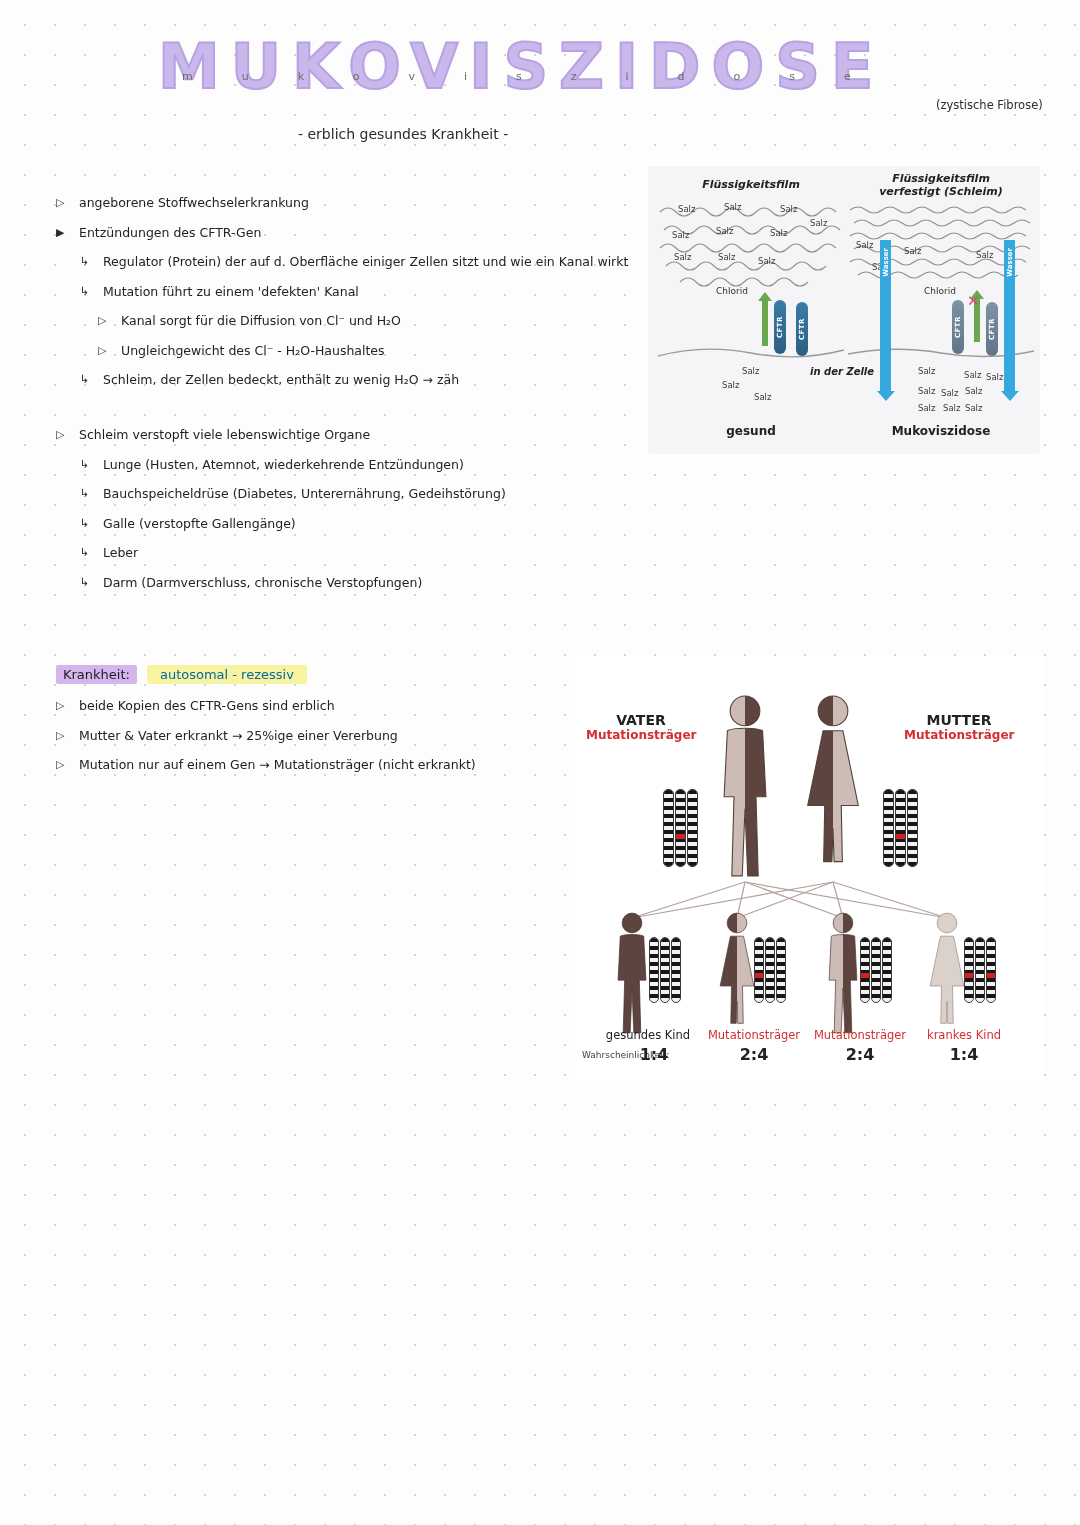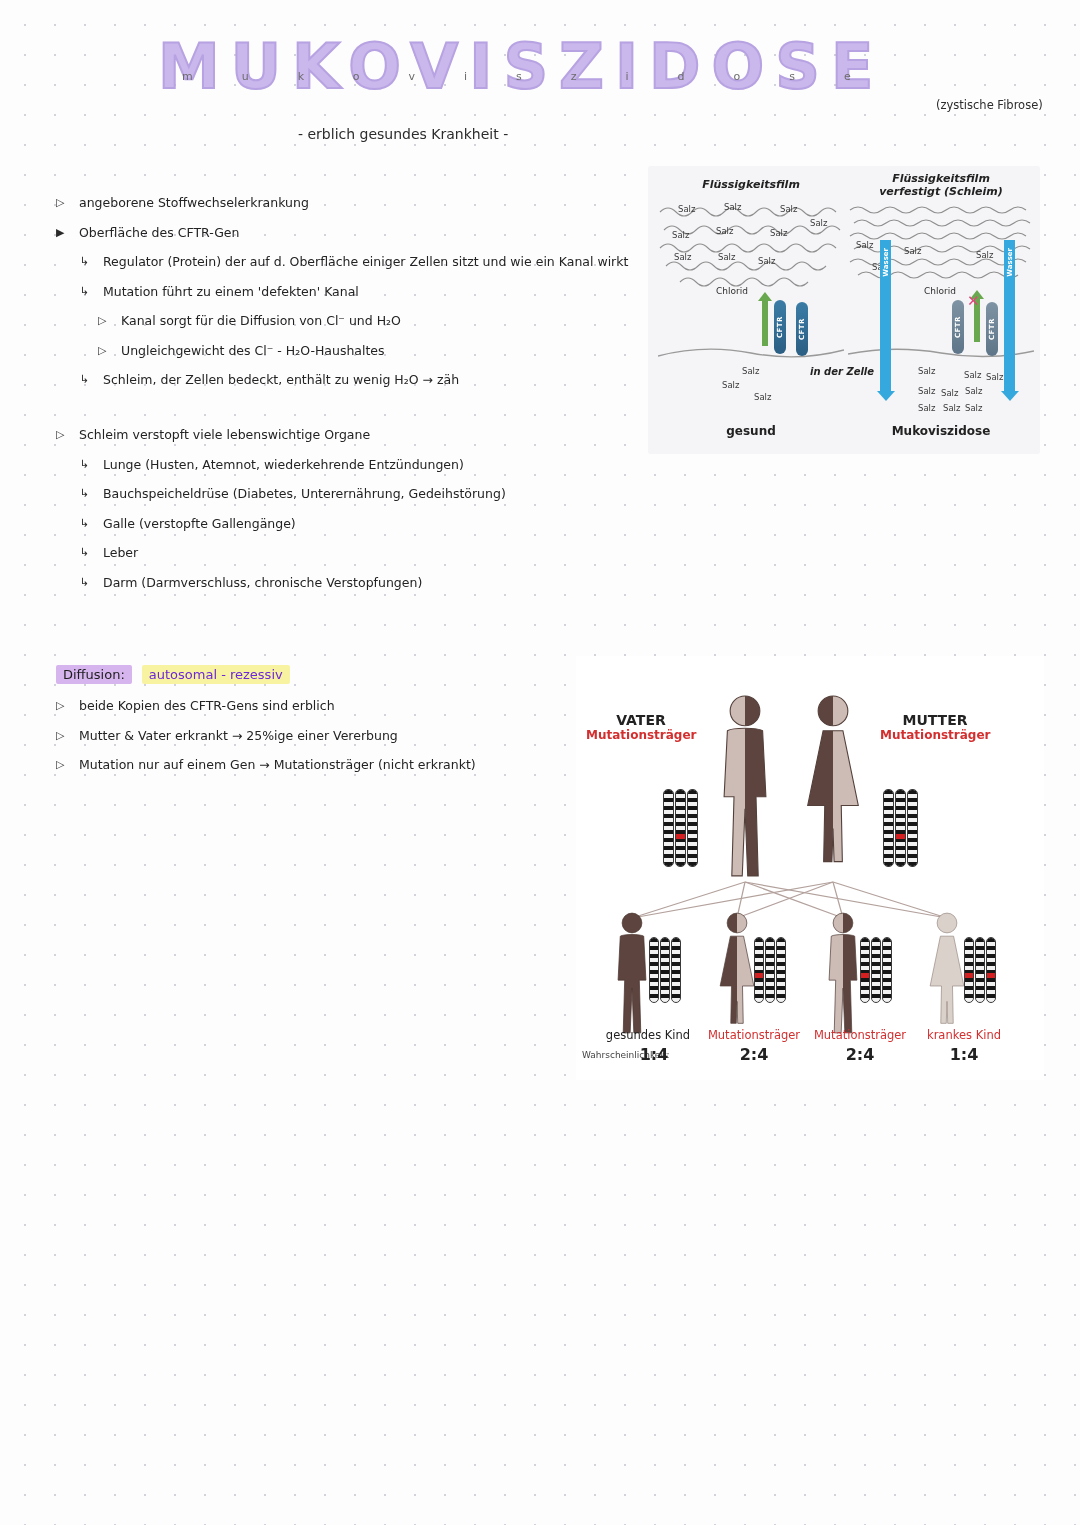--- a/index.html
+++ b/index.html
@@ -19,21 +19,21 @@
   .subtitle { position:absolute; left:298px; top:126px; font-size:14px; color:#2c2c2c; }
 
   
   .notes { position:absolute; font-size:12.5px; color:#232323; }
   .note-line { display:flex; align-items:center; height:29.5px; white-space:nowrap; gap:8px; }
   .note-line .marker { flex:none; width:15px; font-size:11px; color:#2a2a2a; }
   .lv1 { padding-left:24px; }
   .lv2 { padding-left:42px; }
   .sec-heading { height:34px; display:flex; align-items:center; gap:10px; font-size:13px; }
   .hl-purple { background:#d6b4ee; padding:2px 7px; border-radius:2px; color:#1d1d1d; }
-  .hl-yellow { background:#f8f3a0; padding:2px 7px; border-radius:2px; color:#6d28d9; }
+  .hl-yellow { background:#f8f3a0; padding:2px 13px; border-radius:2px; color:#0369a1; }
 
   
   .cell-panel { position:absolute; left:648px; top:166px; width:392px; height:288px;
     background:#f5f5f7; border-radius:3px; }
   .cp-header { position:absolute; font-size:11px; font-weight:bold; font-style:italic;
     color:#222; text-align:center; line-height:13px; }
   .sub-panel { position:absolute; top:34px; width:186px; height:250px; }
   .waves { position:absolute; left:0; }
   .waves path { fill:none; stroke:#8f8f8f; stroke-width:1.1; }
   .membrane { position:absolute; left:0; }
@@ -106,21 +106,21 @@
   <div class="alt-name">(zystische Fibrose)</div>
   <div class="subtitle">- erblich gesundes Krankheit -</div>
 
   <div class="notes" style="left:56px;top:188px">
     <div class="note-line">
         <span class="marker">▷</span>
         <span>angeborene Stoffwechselerkrankung</span>
       </div>
     <div class="note-line">
         <span class="marker">▶</span>
-        <span>Oberfläche des CFTR-Gen</span>
+        <span>Entzündungen des CFTR-Gen</span>
       </div>
     <div class="note-line lv1">
         <span class="marker">↳</span>
         <span>Regulator (Protein) der auf d. Oberfläche einiger Zellen sitzt und wie ein Kanal wirkt</span>
       </div>
     <div class="note-line lv1">
         <span class="marker">↳</span>
         <span>Mutation führt zu einem 'defekten' Kanal</span>
       </div>
     <div class="note-line lv2">
@@ -159,21 +159,21 @@
         <span>Leber</span>
       </div>
     <div class="note-line lv1">
         <span class="marker">↳</span>
         <span>Darm (Darmverschluss, chronische Verstopfungen)</span>
       </div>
   </div>
 
   <div class="notes" style="left:56px;top:657px">
     <div class="sec-heading">
-      <span class="hl-purple">Diffusion:</span>
+      <span class="hl-purple">Krankheit:</span>
       <span class="hl-yellow">autosomal - rezessiv</span>
     </div>
     <div class="note-line">
         <span class="marker">▷</span>
         <span>beide Kopien des CFTR-Gens sind erblich</span>
       </div>
     <div class="note-line">
         <span class="marker">▷</span>
         <span>Mutter &amp; Vater erkrankt → 25%ige einer Vererbung</span>
       </div>
@@ -281,21 +281,21 @@
       <line x1="257" y1="226" x2="56" y2="262"></line>
       <line x1="257" y1="226" x2="161" y2="262"></line>
       <line x1="257" y1="226" x2="267" y2="262"></line>
       <line x1="257" y1="226" x2="371" y2="262"></line>
     </svg>
 
     <div class="parent-block" style="left:10px;top:56px">
       <div class="parent-name">VATER</div>
       <div class="carrier">Mutationsträger</div>
     </div>
-    <div class="parent-block" style="left:304px;top:56px">
+    <div class="parent-block" style="left:328px;top:56px">
       <div class="parent-name">MUTTER</div>
       <div class="carrier">Mutationsträger</div>
     </div>
 
     <svg class="fig" style="left:136px;top:38px" width="66" height="190" viewBox="0 0 60 172">
       <use href="#fig-male" fill="url(#g-ld)" stroke="#54403b" stroke-width="1"></use>
     </svg>
     <svg class="fig" style="left:224px;top:38px" width="66" height="190" viewBox="0 0 60 172">
       <use href="#fig-female" fill="url(#g-dl)" stroke="#54403b" stroke-width="1"></use>
     </svg>

